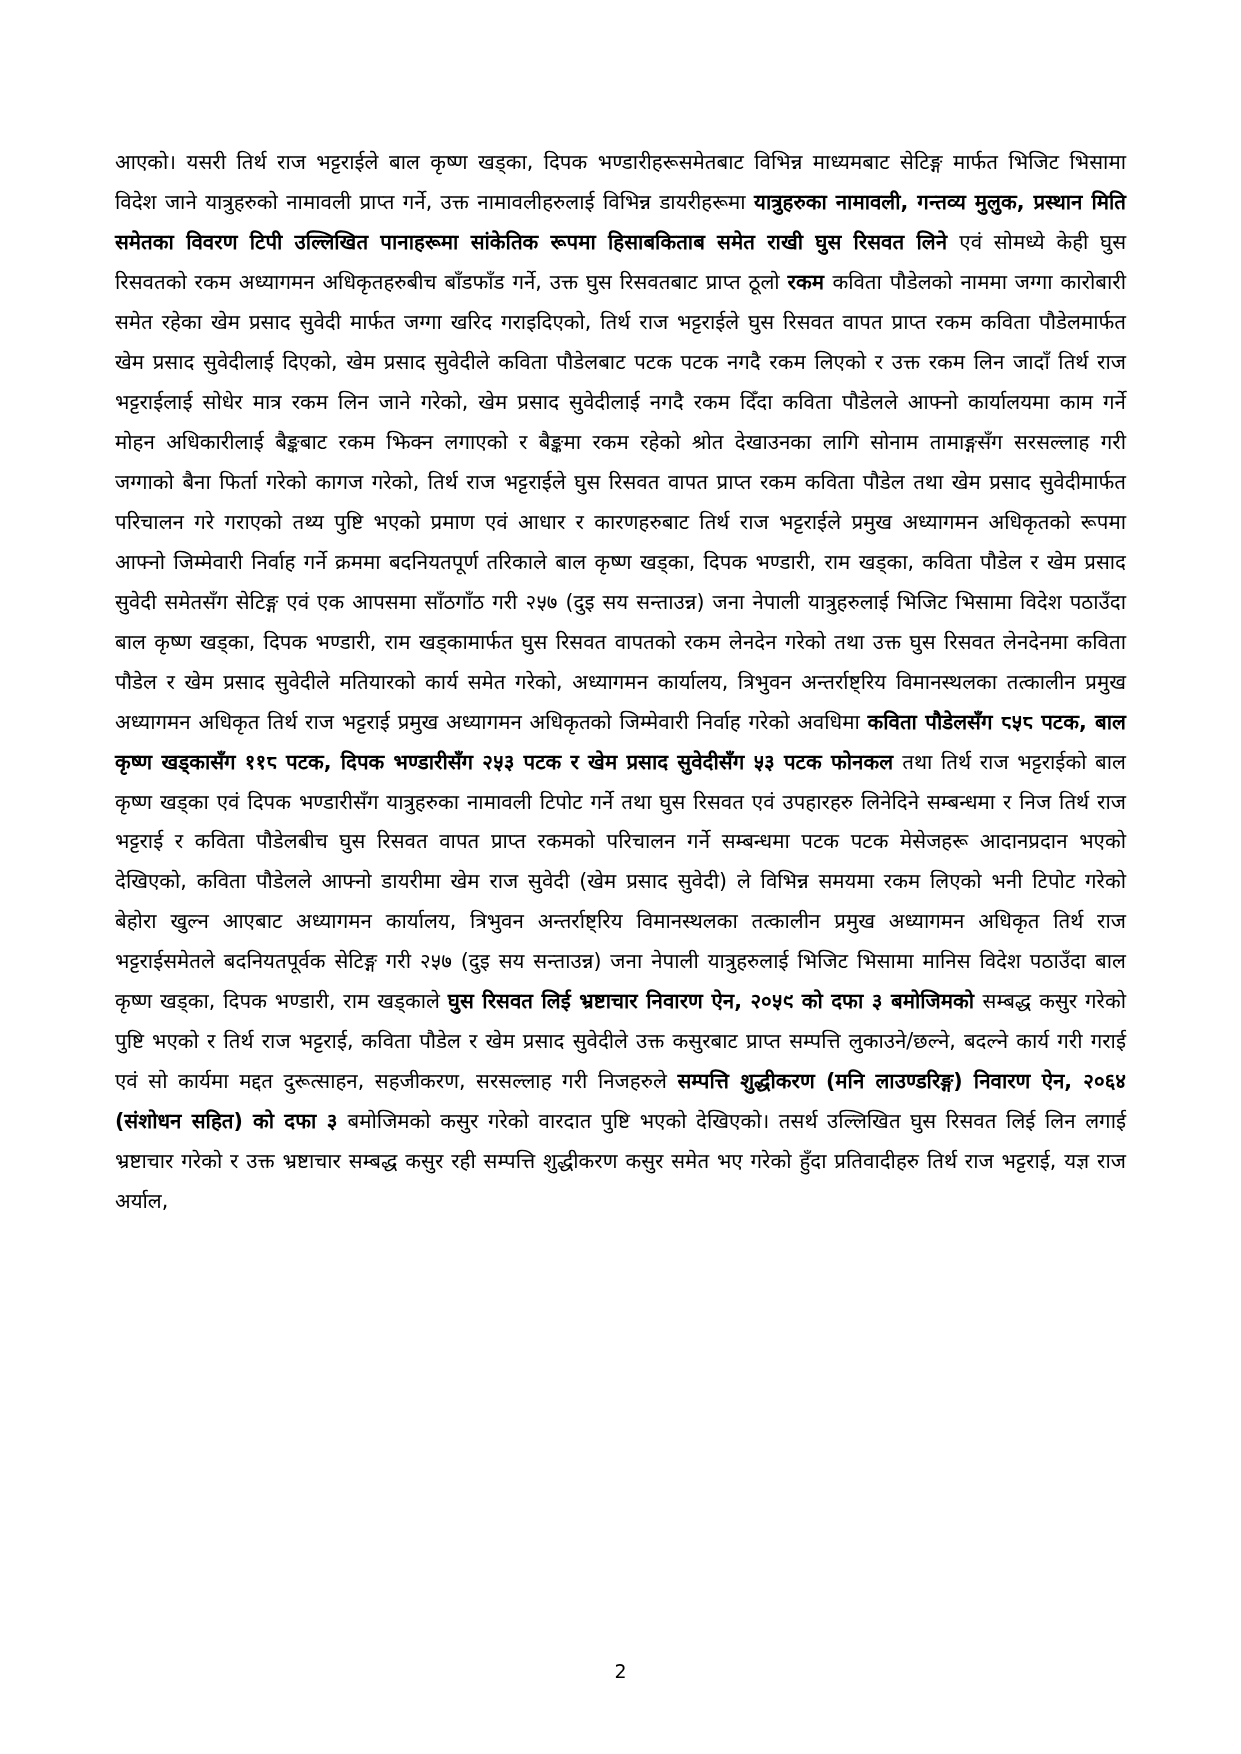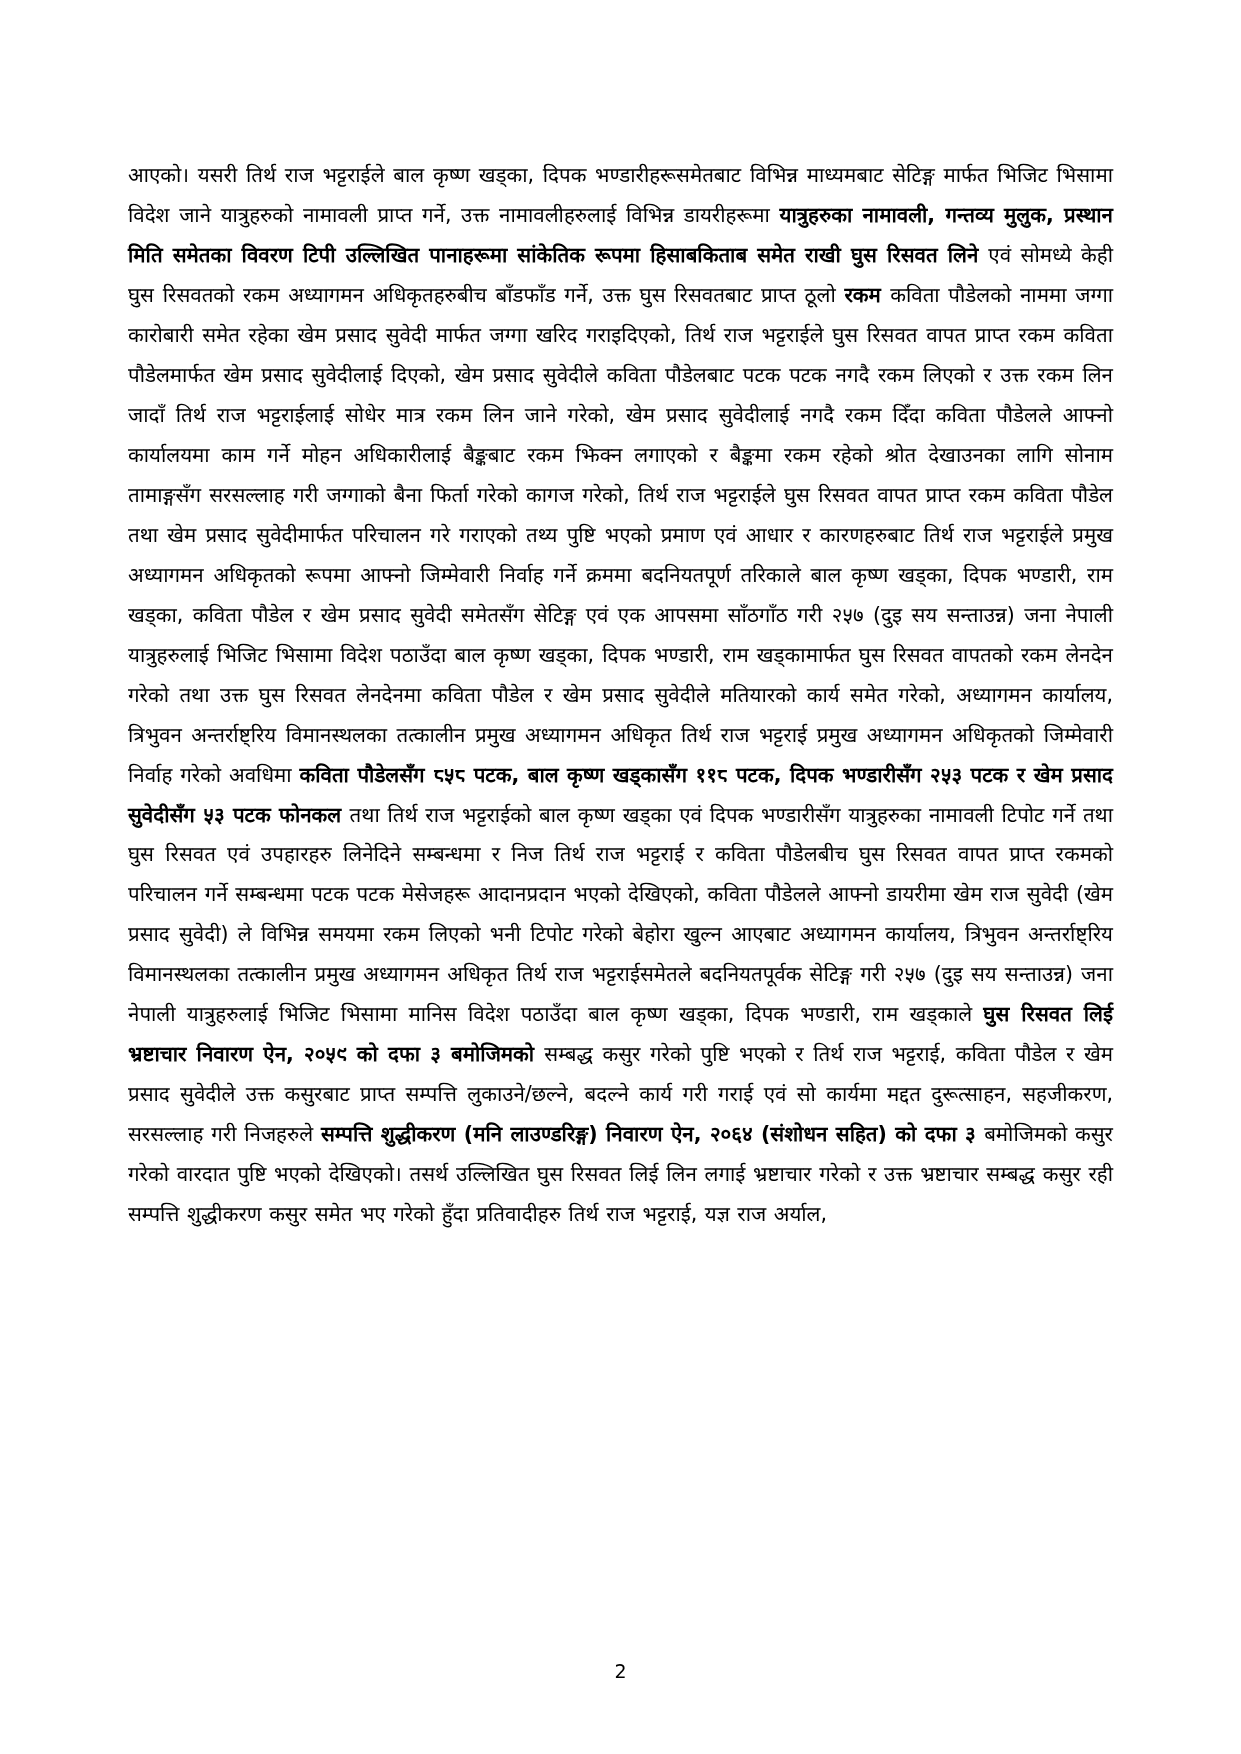--- a/index.html
+++ b/index.html
@@ -22,21 +22,21 @@
     background: #ffffff;
   }
   .doc-body {
     font-size: 20.5px;
     line-height: 1.95;
     text-align: justify;
     text-justify: inter-word;
     word-spacing: 1px;
   }
   .doc-body p {
-    margin: 16px;
+    margin: 3px;
     text-indent: 0;
   }
   .b {
     font-weight: bold;
   }
   .page-number {
     position: absolute;
     left: 0;
     right: 0;
     bottom: 72px;

